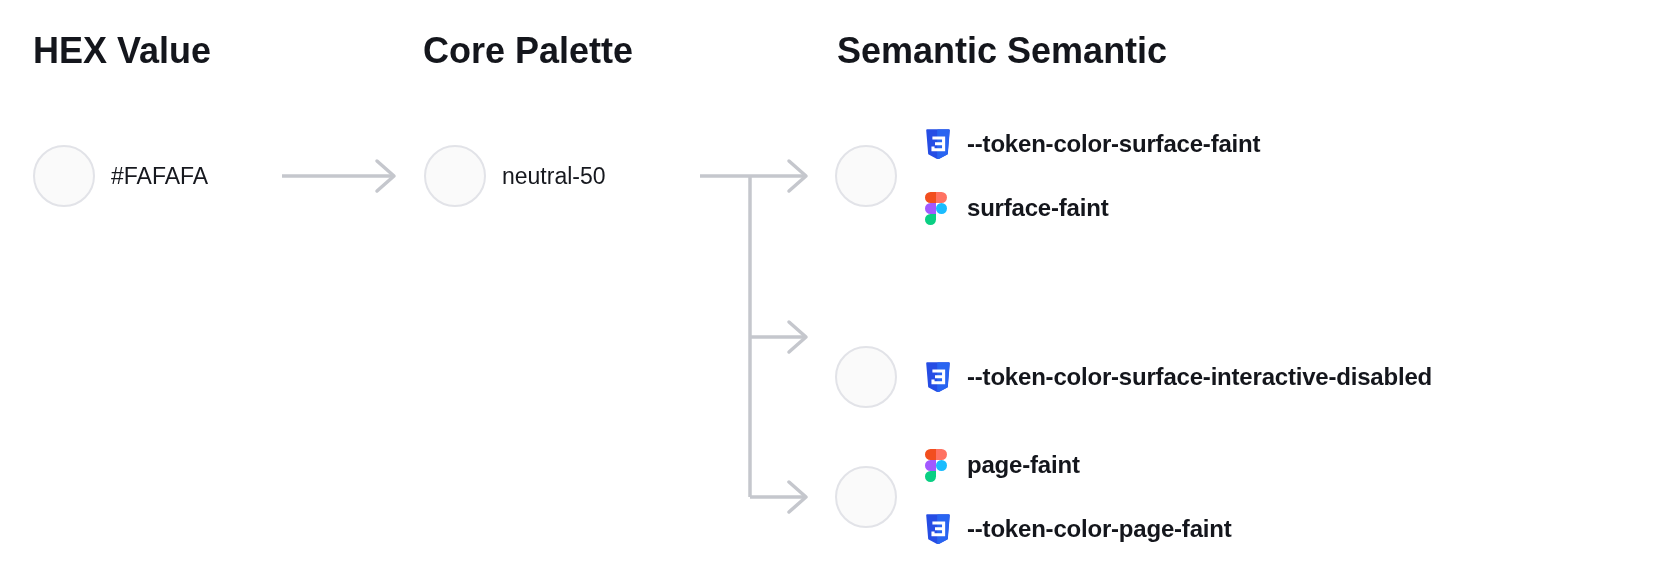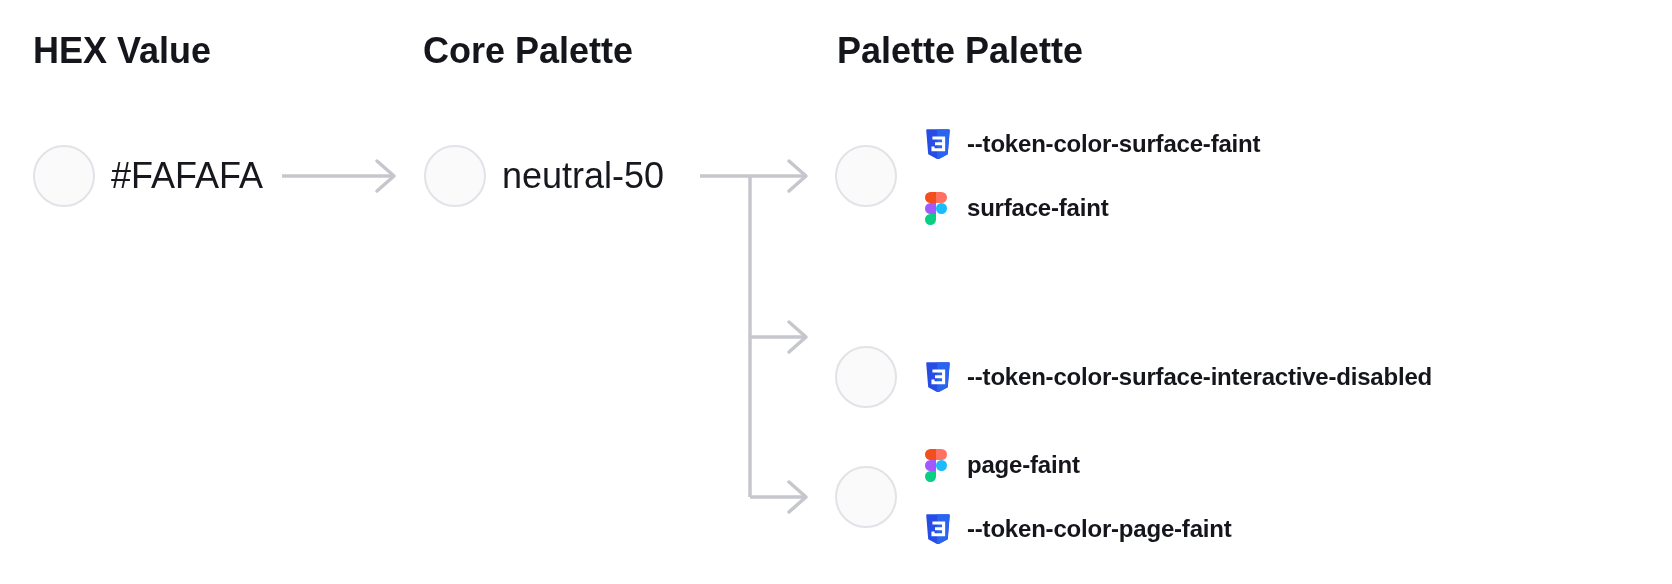--- a/index.html
+++ b/index.html
@@ -37,21 +37,21 @@
 
   .swatch {
     width: 58px;
     height: 58px;
     border-radius: 50%;
     background: #FAFAFA;
     border: 2px solid #e2e3e8;
     flex: 0 0 auto;
   }
   .value-label {
-    font-size: 36px;
+    font-size: 23px;
     font-weight: 400;
     color: #16181e;
     white-space: nowrap;
   }
 
   svg.connectors {
     position: absolute;
     left: 0; top: 0;
     pointer-events: none;
   }
@@ -103,21 +103,21 @@
     white-space: nowrap;
   }
 </style>
 </head>
 <body>
 
 <div class="canvas">
 
   <div class="col-heading heading-hex">HEX Value</div>
   <div class="col-heading heading-core">Core Palette</div>
-  <div class="col-heading heading-semantic">Palette Palette</div>
+  <div class="col-heading heading-semantic">Semantic Semantic</div>
 
   <svg class="connectors" width="1672" height="584" viewBox="0 0 1672 584">
     <path d="M282 176 H392"></path>
     <path class="head" d="M377 161 L394 176 L377 191"></path>
     <path d="M700 176 H804"></path>
     <path class="head" d="M789 161 L806 176 L789 191"></path>
     <path d="M750 176 V497"></path>
     <path d="M750 337 H804"></path>
     <path class="head" d="M789 322 L806 337 L789 352"></path>
     <path d="M750 497 H804"></path>

